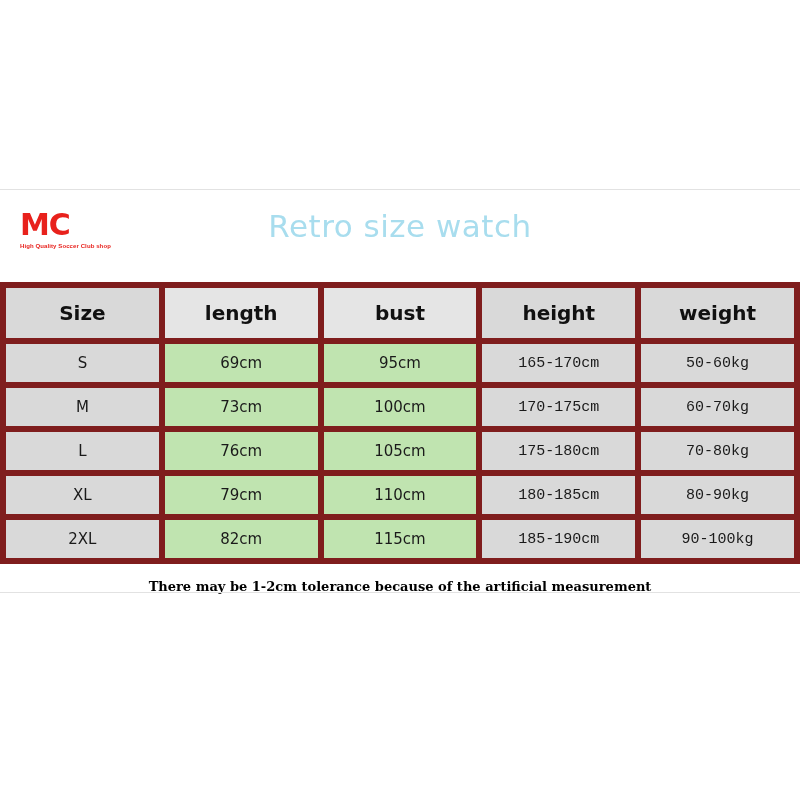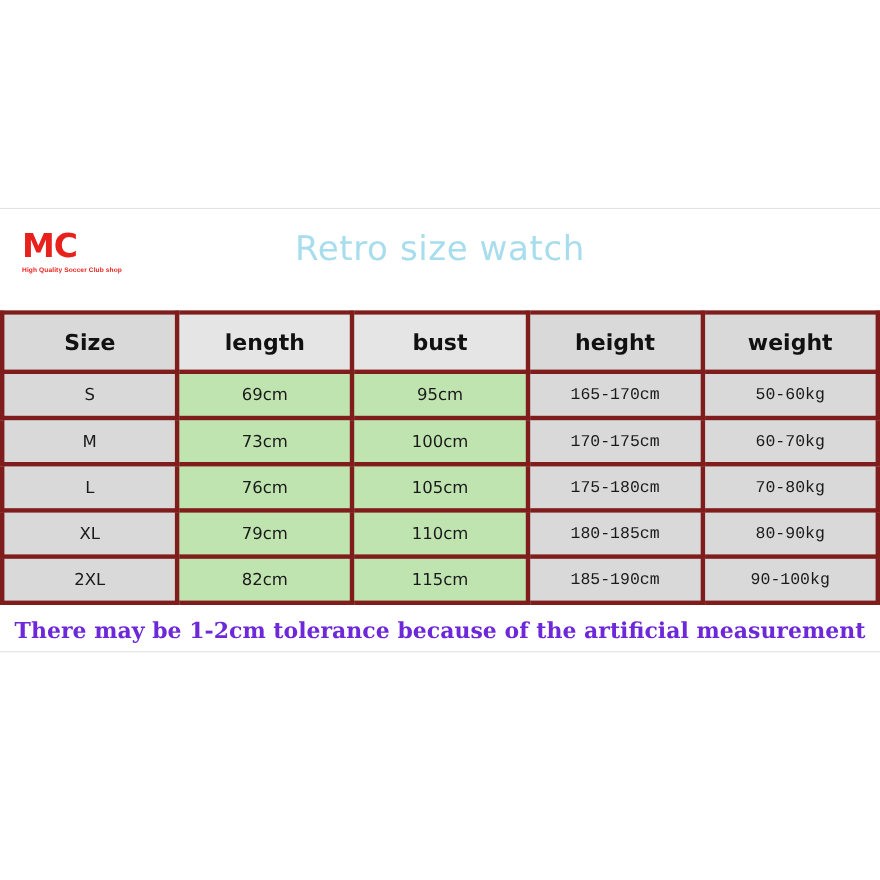--- a/index.html
+++ b/index.html
@@ -67,21 +67,21 @@
     font-size: 31px;
     color: #a8ddee;
     letter-spacing: 0.5px;
   }
   table.size-table {
     border-collapse: collapse;
     width: 800px;
     table-layout: fixed;
   }
   table.size-table td, table.size-table th {
-    border: 4px solid #7f1d1d;
+    border: 6px solid #7f1d1d;
     padding: 0;
     margin: 0;
   }
   .th-cell {
     height: 50px;
     font-size: 20px;
     font-weight: bold;
     color: #111111;
     text-align: center;
     vertical-align: middle;
@@ -103,22 +103,22 @@
   .col-grey-h { background: #d9d9d9; }
   .col-grey { background: #d9d9d9; font-family: Liberation Mono, monospace; }
 
   .note {
     width: 800px;
     height: 46px;
     line-height: 46px;
     text-align: center;
     font-family: "DejaVu Serif", serif;
     font-weight: bold;
-    font-size: 20px;
-    color: #6d28d9;
+    font-size: 13px;
+    color: #000000;
     background: #ffffff;
     white-space: nowrap;
   }
   .hairline {
     position: absolute;
     left: 0;
     width: 800px;
     height: 1px;
     background: #e2e2e2;
   }

